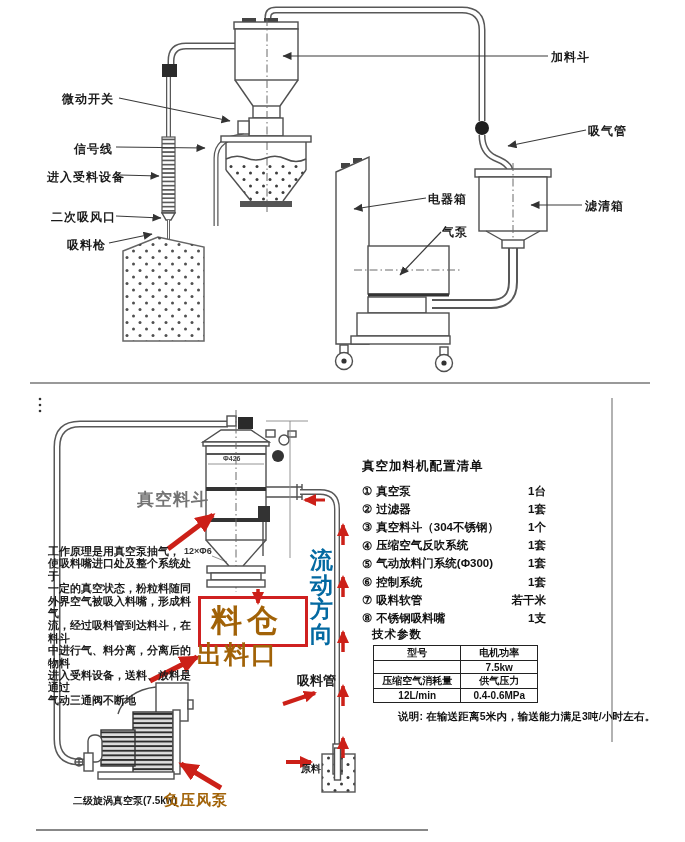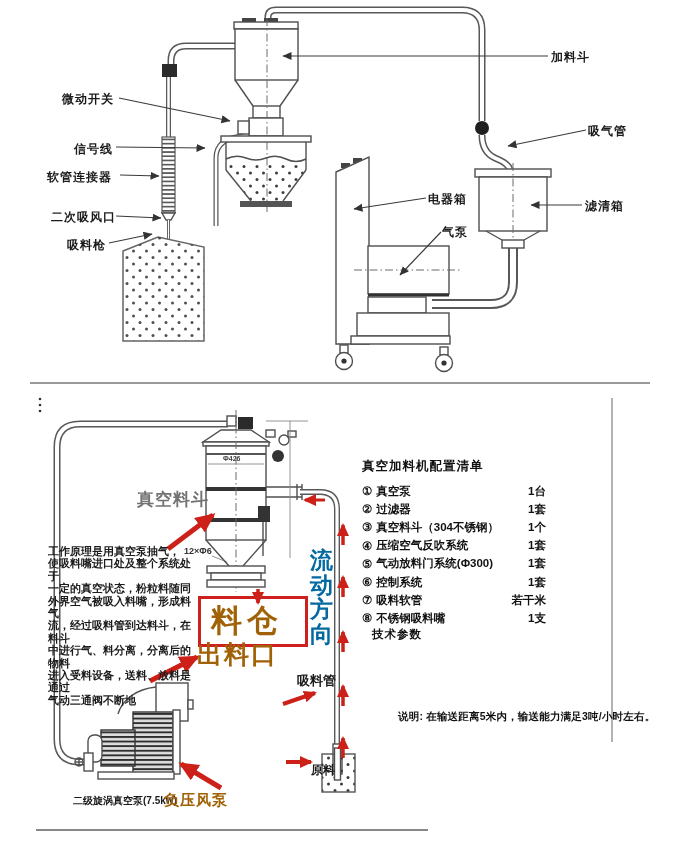--- a/index.html
+++ b/index.html
@@ -260,21 +260,21 @@
     <line class="redln" x1="343" y1="758" x2="343" y2="738" stroke-width="3.5" marker-end="url(#rhs)"></line>
     <line class="redln" x1="258" y1="589" x2="258" y2="603" stroke-width="3.5" marker-end="url(#rhs)"></line>
   </g>
 
   <line x1="612" y1="398" x2="612" y2="742" stroke="#999" stroke-width="1.5"></line>
   <line x1="36" y1="830" x2="428" y2="830" stroke="#888" stroke-width="2"></line>
 </svg>
 
 <div class="lt" style="left:62px;top:91px">微动开关</div>
 <div class="lt" style="left:74px;top:141px">信号线</div>
-<div class="lt" style="left:47px;top:169px">软管连接器</div>
+<div class="lt" style="left:47px;top:169px">进入受料设备</div>
 <div class="lt" style="left:51px;top:209px">二次吸风口</div>
 <div class="lt" style="left:67px;top:237px">吸料枪</div>
 <div class="lt" style="left:551px;top:49px">加料斗</div>
 <div class="lt" style="left:588px;top:123px">吸气管</div>
 <div class="lt" style="left:428px;top:191px">电器箱</div>
 <div class="lt" style="left:442px;top:224px">气泵</div>
 <div class="lt" style="left:585px;top:198px">滤清箱</div>
 
 <div id="principle">工作原理是用真空泵抽气，
 使吸料嘴进口处及整个系统处于
@@ -287,21 +287,21 @@
 
 <div class="lt red" style="left:137px;top:488px;font-size:17px;letter-spacing:1px">真空料斗</div>
 
 <div id="bin-box"></div>
 <div class="big" style="left:211px;top:600px;font-size:31px;letter-spacing:5px">料仓</div>
 <div class="big" style="left:197px;top:638px;font-size:25px;letter-spacing:2px">出料口</div>
 
 <div id="flowdir">流动方向</div>
 
 <div class="lt" style="left:297px;top:672px;font-size:13px;letter-spacing:0">吸料管</div>
-<div class="lt" style="left:311px;top:762px;font-size:12px;letter-spacing:0">原料</div>
+<div class="lt" style="left:301px;top:762px;font-size:10px;letter-spacing:0">原料</div>
 
 <div class="lt" style="left:73px;top:794px;font-size:10px;letter-spacing:0">二级旋涡真空泵(7.5kw)</div>
 <div class="big" style="left:164px;top:791px;font-size:15px;letter-spacing:1px">负压风泵</div>
 
 <div id="cfg">
   <div class="ttl">真空加料机配置清单</div>
   <div class="cfg-row">
     <span>①</span>
     <span class="nm">真空泵</span>
     <span class="qt">1台</span>
@@ -338,16 +338,40 @@
   </div>
   <div class="cfg-row">
     <span>⑧</span>
     <span class="nm">不锈钢吸料嘴</span>
     <span class="qt">1支</span>
   </div>
 </div>
 
 <div id="tech-title">技术参数</div>
 
+<table id="spec">
+  <colgroup>
+        <col style="width:88px">
+        <col style="width:77px">
+      </colgroup>
+  <tbody>
+        <tr>
+    <td>型号</td>
+    <td>电机功率</td>
+  </tr>
+  <tr>
+    <td></td>
+    <td>7.5kw</td>
+  </tr>
+  <tr>
+    <td>压缩空气消耗量</td>
+    <td>供气压力</td>
+  </tr>
+  <tr>
+    <td>12L/min</td>
+    <td>0.4-0.6MPa</td>
+  </tr>
+</tbody>
+    </table>
 
 <div id="note">说明: 在输送距离5米内，输送能力满足3吨/小时左右。</div>
 
 </div>
 
 </body></html>

